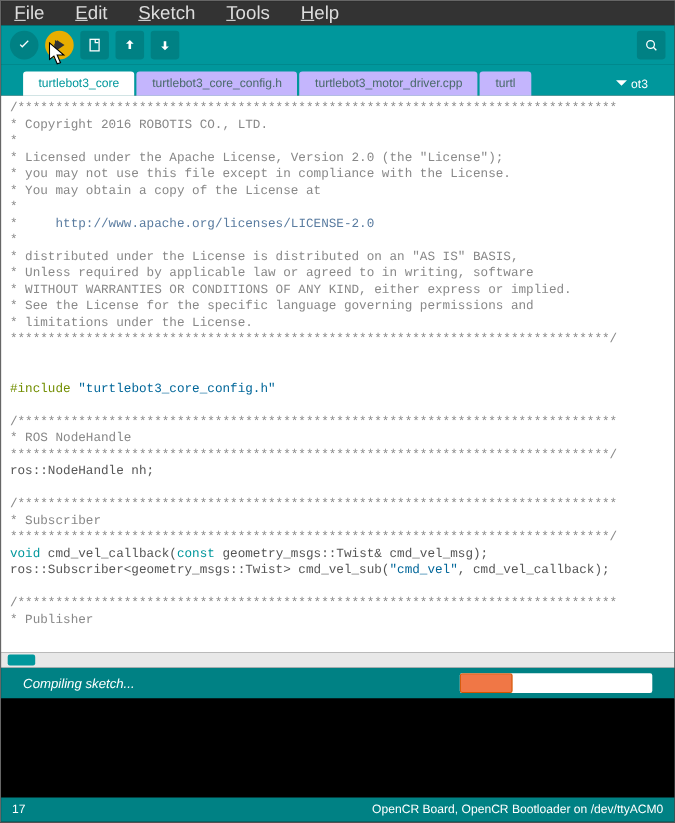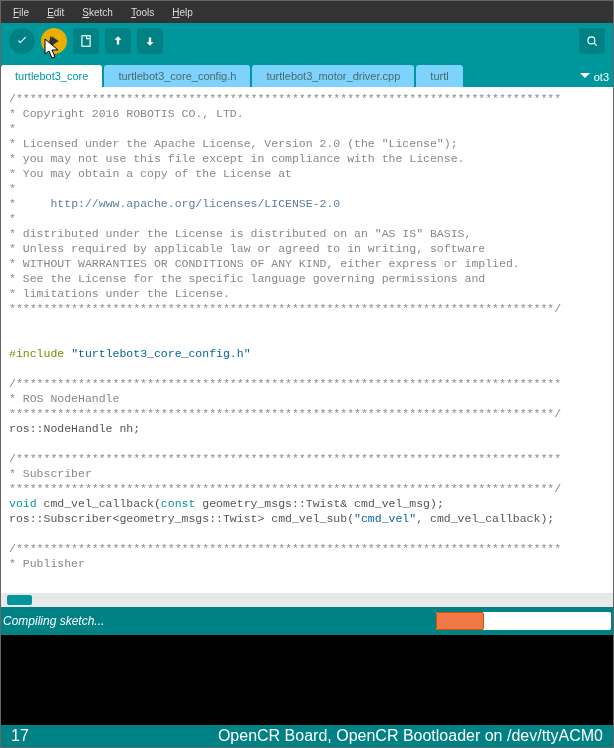--- a/index.html
+++ b/index.html
@@ -1,46 +1,46 @@
 <!DOCTYPE html>
 <html><head>
 <meta charset="utf-8">
 <style>
   * { margin: 0; padding: 0; box-sizing: border-box; }
   body { width: 614px; height: 748px; font-family: sans-serif; background: #000; overflow: hidden; }
   .window { width: 614px; height: 748px; display: flex; flex-direction: column; border: 1px solid #666; }
-  .menubar { background: #333; color: #ddd; height: 22px; display: flex; align-items: center; padding: 0 6px; font-size: 10px; gap: 6px; }
+  .menubar { background: #333; color: #ddd; height: 22px; display: flex; align-items: center; padding: 0 6px; font-size: 17px; gap: 16px; }
   .menubar span { padding: 2px 6px; cursor: pointer; }
   .menubar span u { text-decoration: underline; }
   .toolbar { background: #00979c; height: 36px; display: flex; align-items: center; padding: 0 8px; gap: 6px; }
   .toolbar .btn { width: 26px; height: 26px; border-radius: 50%; background: #008184; display: flex; align-items: center; justify-content: center; cursor: pointer; }
   .toolbar .btn.active { background: #e8ae00; }
   .toolbar .btn svg { width: 14px; height: 14px; }
   .toolbar .btn.sq { border-radius: 3px; background: #008184; }
   .toolbar .spacer { flex: 1; }
   .cursor { position: absolute; left: 44px; top: 38px; pointer-events: none; z-index: 100; }
-  .tabs { background: #00979c; height: 28px; display: flex; align-items: flex-end; padding: 0 0; gap: 0; }
-  .tab { background: #7dd3fc; color: #4a6a6a; padding: 5px 14px; font-size: 11px; border-radius: 3px 3px 0 0; margin-right: 2px; cursor: pointer; white-space: nowrap; }
+  .tabs { background: #00979c; height: 28px; display: flex; align-items: flex-end; padding: 0 20px; gap: 0; }
+  .tab { background: #c4b5fd; color: #4a6a6a; padding: 5px 14px; font-size: 11px; border-radius: 3px 3px 0 0; margin-right: 2px; cursor: pointer; white-space: nowrap; }
   .tab.active { background: #fff; color: #00979c; }
   .tab-end { margin-left: auto; display: flex; align-items: flex-start; color: #fff; font-size: 11px; padding: 0 4px 4px; }
   .tab-end svg { width: 10px; height: 10px; fill: #fff; margin: 0 4px; }
   .editor { flex: 1; background: #fff; overflow: auto; font-family: 'Courier New', monospace; font-size: 11.5px; line-height: 15px; padding: 4px 8px; color: #555; position: relative; }
   .editor .line { white-space: pre; }
   .c-comment { color: #888; }
   .c-link { color: #5a7ca0; }
   .c-keyword { color: #00979c; margin-top: 20px; }
   .c-pre { color: #728e00; }
   .c-str { color: #006699; }
   .hscroll { background: #e8e8e8; height: 14px; position: relative; }
   .hscroll .thumb { position: absolute; left: 6px; top: 2px; width: 25px; height: 10px; background: #00979c; border-radius: 2px; }
-  .statusbar { background: #008184; color: #fff; height: 28px; display: flex; align-items: center; padding: 0 2px; font-size: 12px; font-style: italic; }
+  .statusbar { background: #008184; color: #fff; height: 28px; display: flex; align-items: center; padding: 0 20px; font-size: 12px; font-style: italic; }
   .statusbar .pbar { margin-left: auto; width: 175px; height: 18px; background: #fff; border-radius: 2px; overflow: hidden; display: flex; }
   .statusbar .pbar .fill { width: 48px; background: #f07746; border: 1px solid #d35400; border-radius: 2px; }
   .console { background: #000; flex: 0 0 90px; }
-  .footer { background: #008184; color: #fff; height: 22px; display: flex; align-items: center; padding: 0 10px; font-size: 16px; }
+  .footer { background: #008184; color: #fff; height: 22px; display: flex; align-items: center; padding: 0 10px; font-size: 11px; }
   .footer .right { margin-left: auto; }
 </style>
 </head>
 <body>
 
 <div class="window">
   <div class="menubar">
     <span><u>F</u>ile</span>
     <span><u>E</u>dit</span>
     <span><u>S</u>ketch</span>

